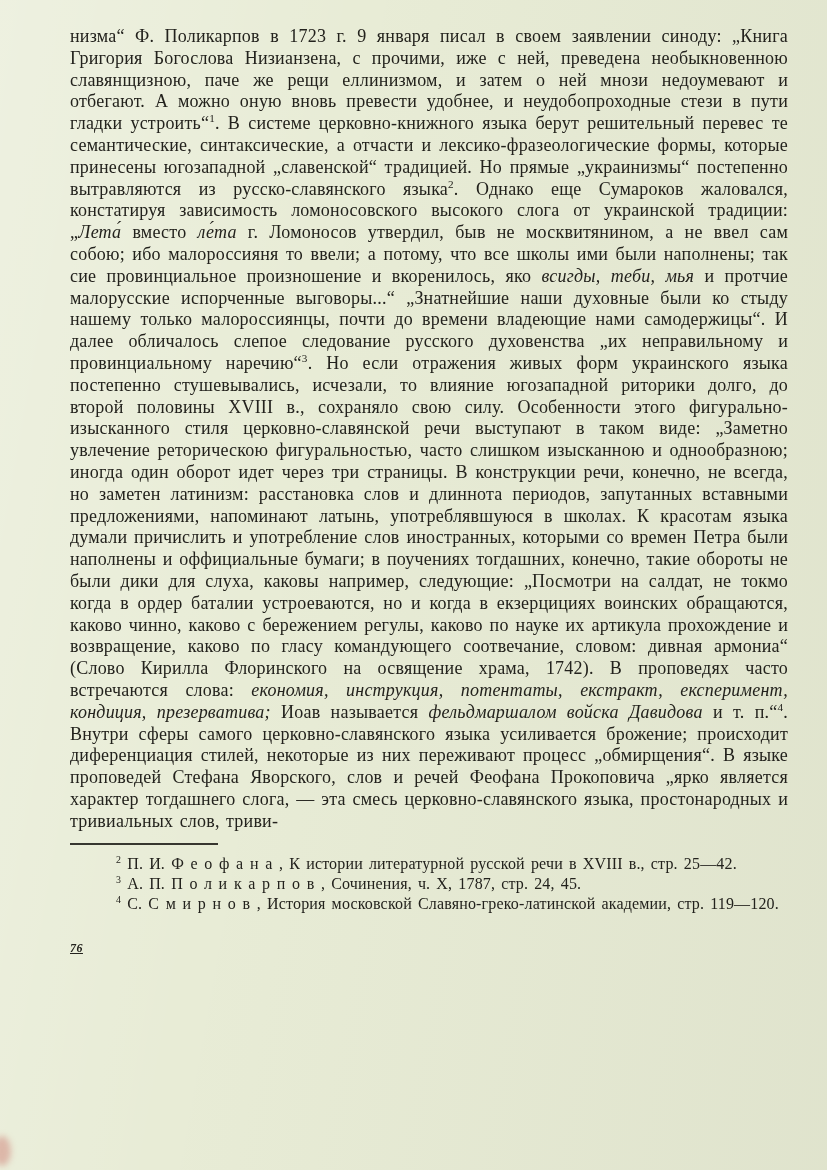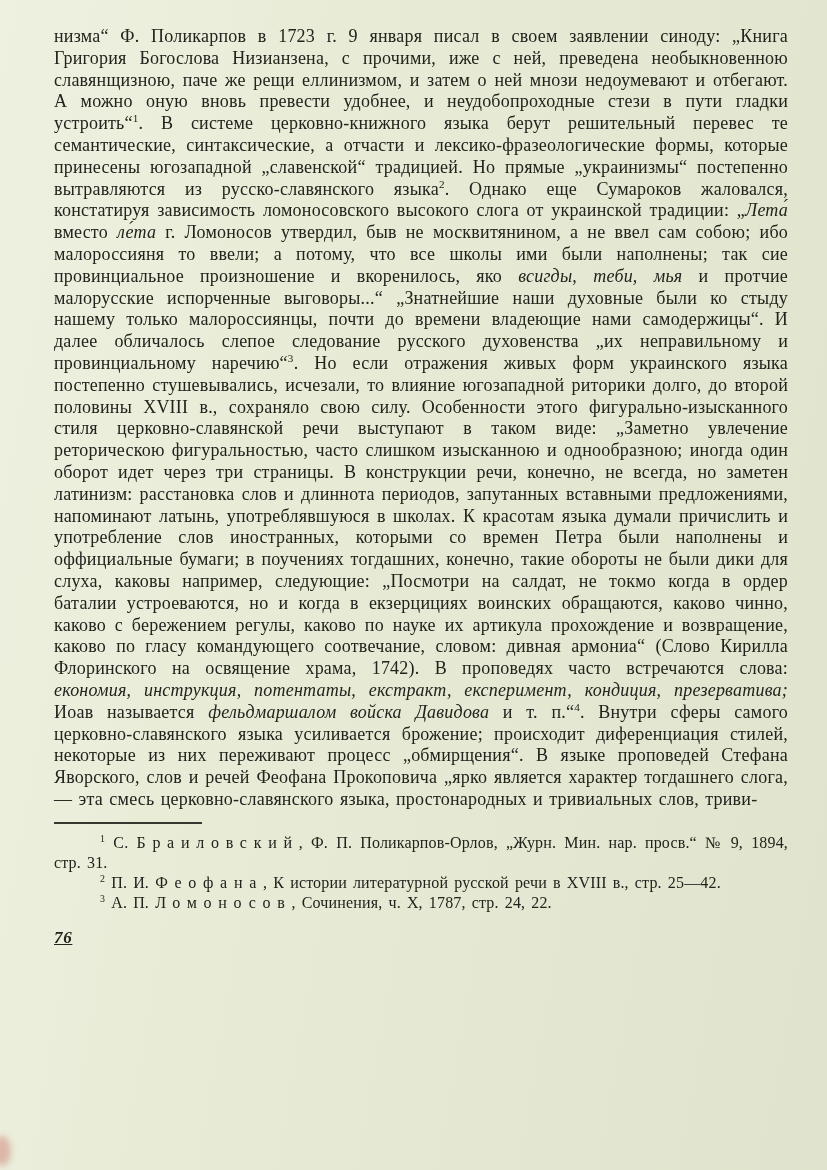--- a/index.html
+++ b/index.html
@@ -11,21 +11,21 @@
     height: 1170px;
     margin: 0 auto;
     background: var(--paper, #e8ecd6);
     background-image: linear-gradient(100deg, rgba(255,255,255,.25) 0%, rgba(255,255,255,0) 35%, rgba(90,90,60,.06) 100%);
     overflow: hidden;
     color: var(--ink, #23221d);
     font-family: "Liberation Serif", "DejaVu Serif", serif;
   }
 
   .content {
-    padding: 26px 39px 0 54px;
+    padding: 26px 39px 0 70px;
   }
 
   .body-text {
     margin: 0;
     font-size: 18px;
     line-height: 21.8px;
     text-align: justify;
     letter-spacing: 0.012em;
     word-spacing: 0.09em;
   }
@@ -51,22 +51,22 @@
     margin: 0;
     font-size: 16px;
     line-height: 20px;
     text-align: justify;
     text-indent: 46px;
     letter-spacing: 0.01em;
     word-spacing: 0.12em;
   }
 
   .page-number {
-    margin-top: 15px;
-    font-size: 17px;
+    margin-top: 27px;
+    font-size: 12px;
     font-style: italic;
     font-weight: bold;
     letter-spacing: 0.04em;
     text-decoration: underline;
   }
 
   .smudge {
     position: absolute;
     left: -7px;
     top: 1136px;
@@ -82,22 +82,22 @@
 <body>
 
 <div class="page">
   <div class="content">
 
     <p class="body-text"><span>низма“ Ф. Поликарпов в 1723 г. 9 января писал в своем заявлении синоду: „Книга Григория Богослова Низианзена, с прочими, иже с ней, преведена необыкновенною славянщизною, паче же рещи еллинизмом, и затем о ней мнози недоумевают и отбегают. А можно оную вновь превести удобнее, и неудобопроходные стези в пути гладки устроить“</span><sup class="fnref">1</sup><span>. В системе церковно-книжного языка берут решительный перевес те семантические, синтаксические, а отчасти и лексико-фразеологические формы, которые принесены югозападной „славенской“ традицией. Но прямые „украинизмы“ постепенно вытравляются из русско-славянского языка</span><sup class="fnref">2</sup><span>. Однако еще Сумароков жаловался, констатируя зависимость ломоносовского высокого слога от украинской традиции: „</span><span class="it">Лета́</span><span> вместо </span><span class="it">ле́та</span><span> г. Ломоносов утвердил, быв не москвитянином, а не ввел сам собою; ибо малороссияня то ввели; а потому, что все школы ими были наполнены; так сие провинциальное произношение и вкоренилось, яко </span><span class="it">всигды, теби, мья</span><span> и протчие малорусские испорченные выговоры...“ „Знатнейшие наши духовные были ко стыду нашему только малороссиянцы, почти до времени владеющие нами самодержицы“. И далее обличалось слепое следование русского духовенства „их неправильному и провинциальному наречию“</span><sup class="fnref">3</sup><span>. Но если отражения живых форм украинского языка постепенно стушевывались, исчезали, то влияние югозападной риторики долго, до второй половины XVIII в., сохраняло свою силу. Особенности этого фигурально-изысканного стиля церковно-славянской речи выступают в таком виде: „Заметно увлечение реторическою фигуральностью, часто слишком изысканною и однообразною; иногда один оборот идет через три страницы. В конструкции речи, конечно, не всегда, но заметен латинизм: расстановка слов и длиннота периодов, запутанных вставными предложениями, напоминают латынь, употреблявшуюся в школах. К красотам языка думали причислить и употребление слов иностранных, которыми со времен Петра были наполнены и оффициальные бумаги; в поучениях тогдашних, конечно, такие обороты не были дики для слуха, каковы например, следующие: „Посмотри на салдат, не токмо когда в ордер баталии устроеваются, но и когда в екзерцициях воинских обращаются, каково чинно, каково с бережением регулы, каково по науке их артикула прохождение и возвращение, каково по гласу командующего соотвечание, словом: дивная армониа“ (Слово Кирилла Флоринского на освящение храма, 1742). В проповедях часто встречаются слова: </span><span class="it">економия, инструкция, потентаты, екстракт, експеримент, кондиция, презерватива;</span><span> Иоав называется </span><span class="it">фельдмаршалом войска Давидова</span><span> и т. п.“</span><sup class="fnref">4</sup><span>. Внутри сферы самого церковно-славянского языка усиливается брожение; происходит диференциация стилей, некоторые из них переживают процесс „обмирщения“. В языке проповедей Стефана Яворского, слов и речей Феофана Прокоповича „ярко является характер тогдашнего слога, — эта смесь церковно-славянского языка, простонародных и тривиальных слов, триви-</span></p>
 
     <div class="fn-rule"></div>
 
     <div>
-      <p class="footnote"><sup class="fnref">1</sup><span> С. </span><span class="sp">Браиловский</span><span>, Ф. П. Поликарпов-Орлов, „Журн. Мин. нар. просв.“ № 9, 1894, стр. 31.</span></p>
       <p class="footnote"><sup class="fnref">2</sup><span> П. И. </span><span class="sp">Феофана</span><span>, К истории литературной русской речи в XVIII в., стр. 25—42.</span></p>
-      <p class="footnote"><sup class="fnref">3</sup><span> А. П. </span><span class="sp">Ломоносов</span><span>, Сочинения, ч. X, 1787, стр. 24, 22.</span></p>
+      <p class="footnote"><sup class="fnref">3</sup><span> А. П. </span><span class="sp">Поликарпов</span><span>, Сочинения, ч. X, 1787, стр. 24, 45.</span></p>
+      <p class="footnote"><sup class="fnref">4</sup><span> С. </span><span class="sp">Смирнов</span><span>, История московской Славяно-греко-латинской академии, стр. 119—120.</span></p>
     </div>
 
     <div class="page-number">76</div>
   </div>
 
   <div class="smudge"></div>
 </div>
 
 </body></html>

